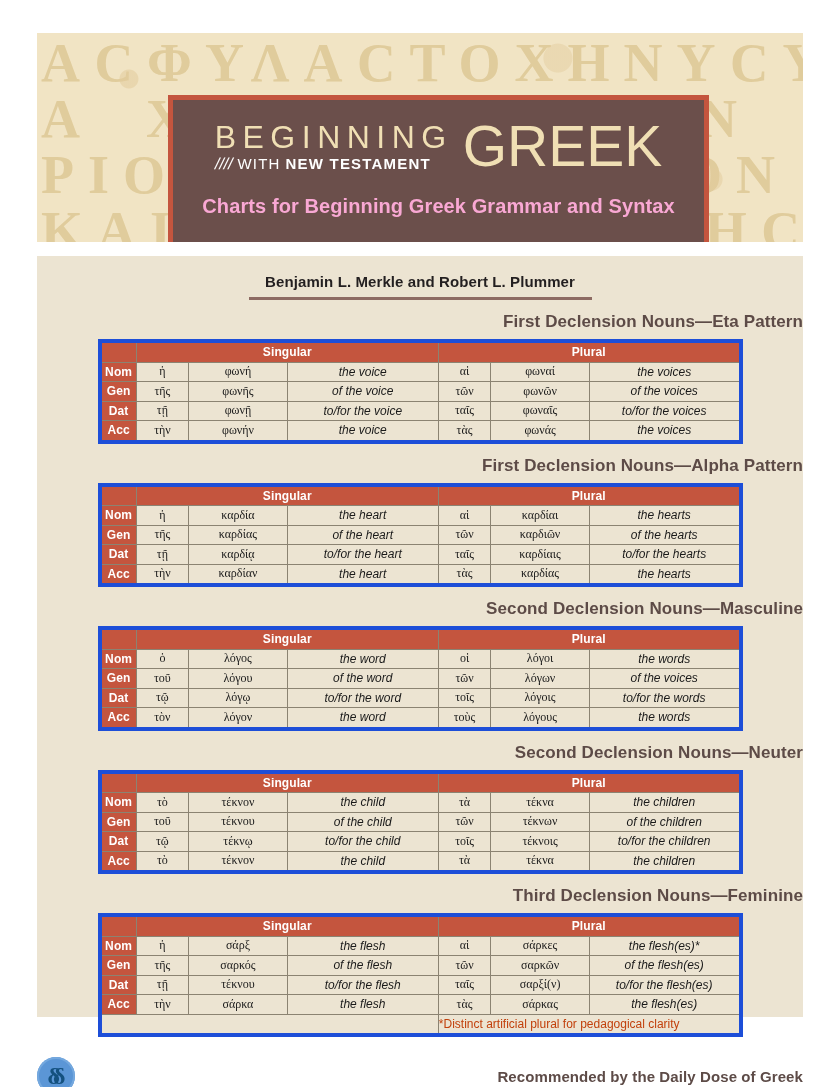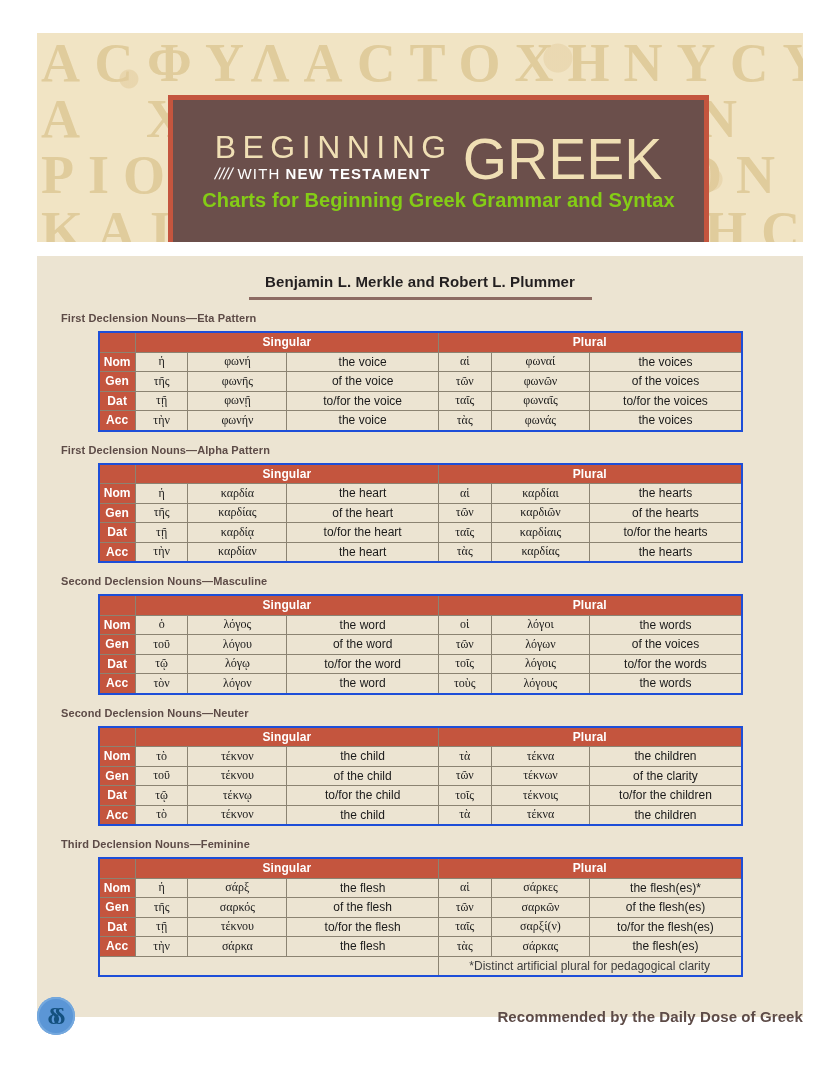--- a/index.html
+++ b/index.html
@@ -64,24 +64,23 @@
     width: 100%;
     height: 100%;
     background: #6b4f4b;
     box-sizing: border-box;
     padding: 18px 0 0 0;
     text-align: center;
     position: relative;
   }
   .title-line1 {
     display: flex;
-    align-items: flex-end;
     justify-content: center;
     gap: 10px;
-    margin-top: 12px;
+    margin-top: 2px;
   }
   .title-left {
     text-align: left;
     padding-bottom: 2px;
   }
   .word-beginning {
     color: #f0dfb4;
     font-size: 32px;
     font-weight: 400;
     letter-spacing: 6.5px;
@@ -117,24 +116,24 @@
   }
   .word-greek {
     color: #f0dfb4;
     font-size: 57px;
     font-weight: 400;
     line-height: 52px;
     letter-spacing: 0px;
     white-space: nowrap;
   }
   .title-sub {
-    color: #84cc16;
+    color: #f9a8d4;
     font-size: 20px;
     font-weight: 700;
-    margin-top: 4px;
+    margin-top: 20px;
     letter-spacing: .1px;
   }
 
   
   .sheet {
     position: absolute;
     left: 37px;
     top: 256px;
     width: 766px;
     height: 761px;
@@ -157,35 +156,35 @@
     width: 343px;
     height: 3px;
     background: #8d6b63;
     margin: 2px auto 0 auto;
   }
 
   .section {
     margin-top: 12px;
   }
   .section-title {
-    text-align: left;
+    text-align: right;
     color: #5d4b47;
-    font-size: 11px;
+    font-size: 17px;
     font-weight: 700;
     margin: 0 0 5px 0;
     letter-spacing: .1px;
     padding-left: 24px;
   }
 
   table.decl {
     border-collapse: collapse;
     width: 645px;
     margin: 7px auto;
     table-layout: fixed;
-    border: 2px solid #1d4ed8;
+    border: 4px solid #1d4ed8;
   }
   table.decl td, table.decl th {
     border: 1px solid #8b8372;
     padding: 0;
     height: 18.5px;
     font-size: 12px;
   }
   th.numhead {
     background: #c4553e;
     color: #ffffff;
@@ -212,33 +211,34 @@
     background: #ece4d2;
     color: #1a1a1a;
     text-align: center;
     font-family: "Liberation Serif", serif;
     font-size: 13px;
   }
   td.gloss {
     background: #ece4d2;
     color: #1a1a1a;
     text-align: center;
+    font-style: italic;
     font-size: 12.5px;
   }
   td.divider {
     border-left: 2px solid #4b443a;
   }
   th.divider {
     border-left: 2px solid #4b443a;
   }
   td.footnote {
     background: #ece4d2;
-    color: #404040;
+    color: #c2410c;
     font-size: 10.5px;
-    text-align: center;
+    text-align: left;
     height: 17px;
   }
 
   col.c-case  { width: 35px; }
   col.c-art   { width: 50px; }
   col.c-noun  { width: 94px; }
   col.c-gloss { width: 144px; }
 
   
   .footer {
@@ -516,21 +516,21 @@
               <td class="noun">τέκνα</td>
               <td class="gloss">the children</td>
             </tr>
             <tr>
               <td class="case">Gen</td>
               <td class="art">τοῦ</td>
               <td class="noun">τέκνου</td>
               <td class="gloss">of the child</td>
               <td class="art divider">τῶν</td>
               <td class="noun">τέκνων</td>
-              <td class="gloss">of the clarity</td>
+              <td class="gloss">of the children</td>
             </tr>
             <tr>
               <td class="case">Dat</td>
               <td class="art">τῷ</td>
               <td class="noun">τέκνῳ</td>
               <td class="gloss">to/for the child</td>
               <td class="art divider">τοῖς</td>
               <td class="noun">τέκνοις</td>
               <td class="gloss">to/for the children</td>
             </tr>

